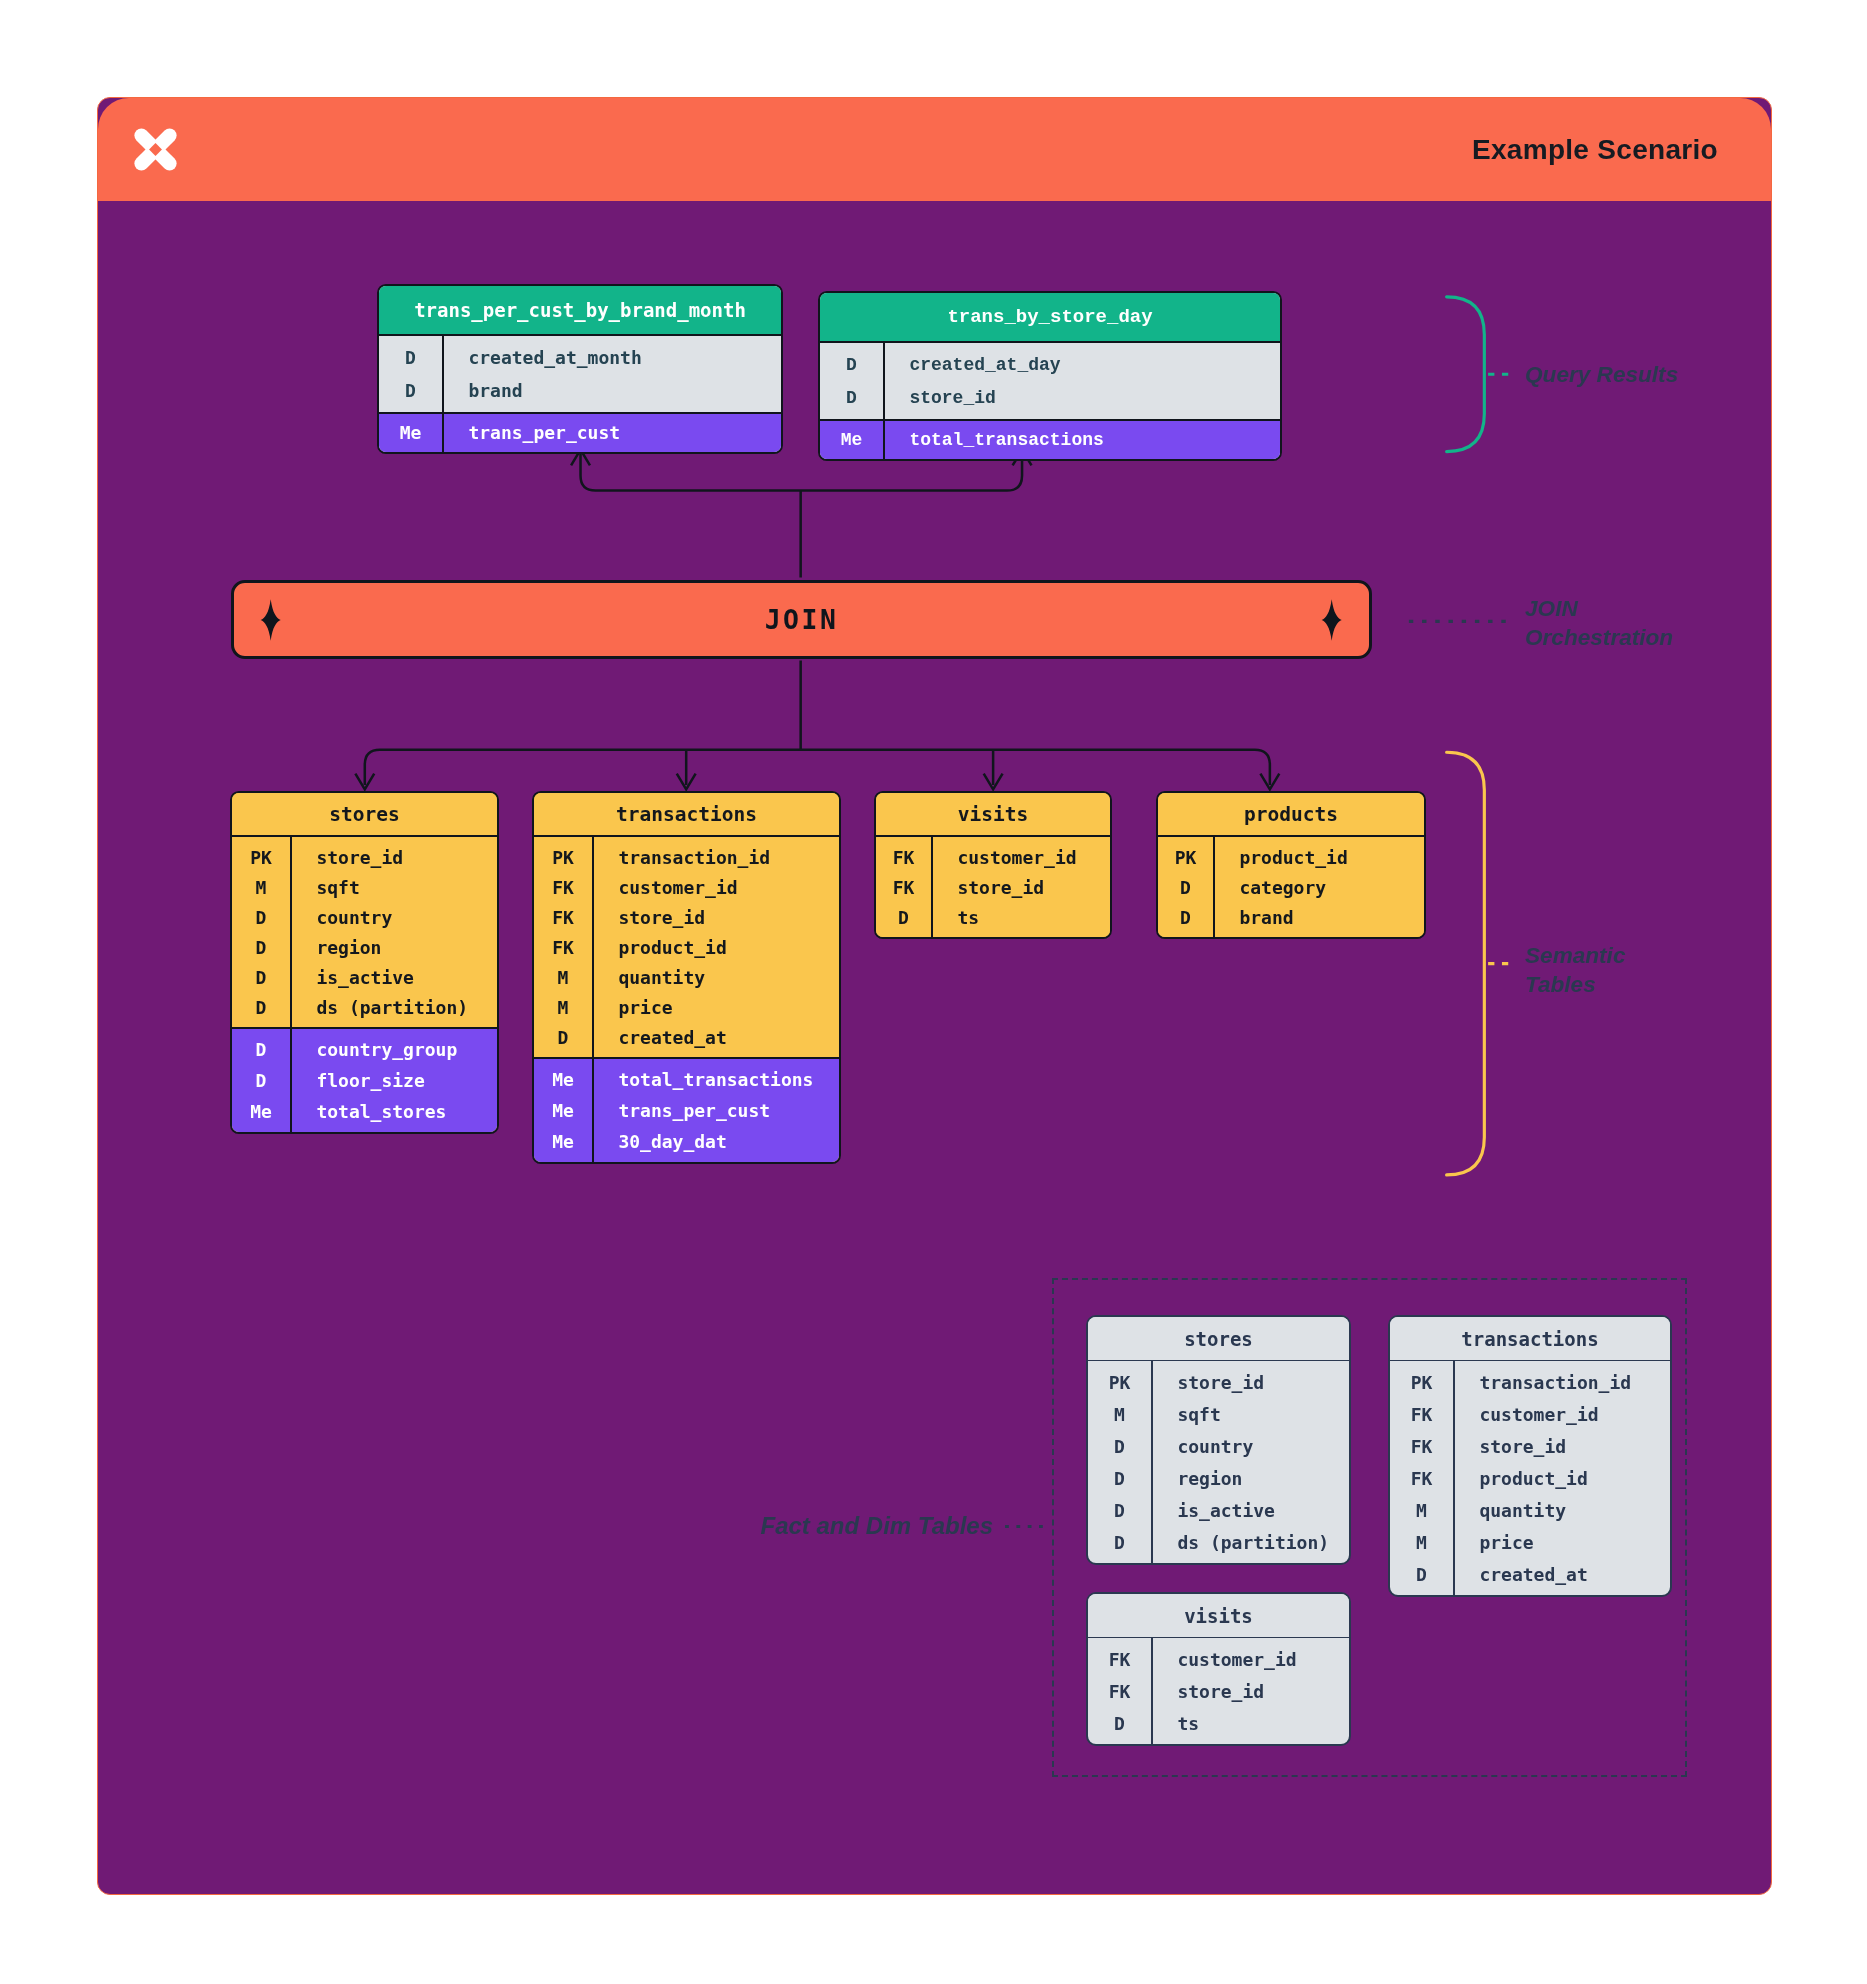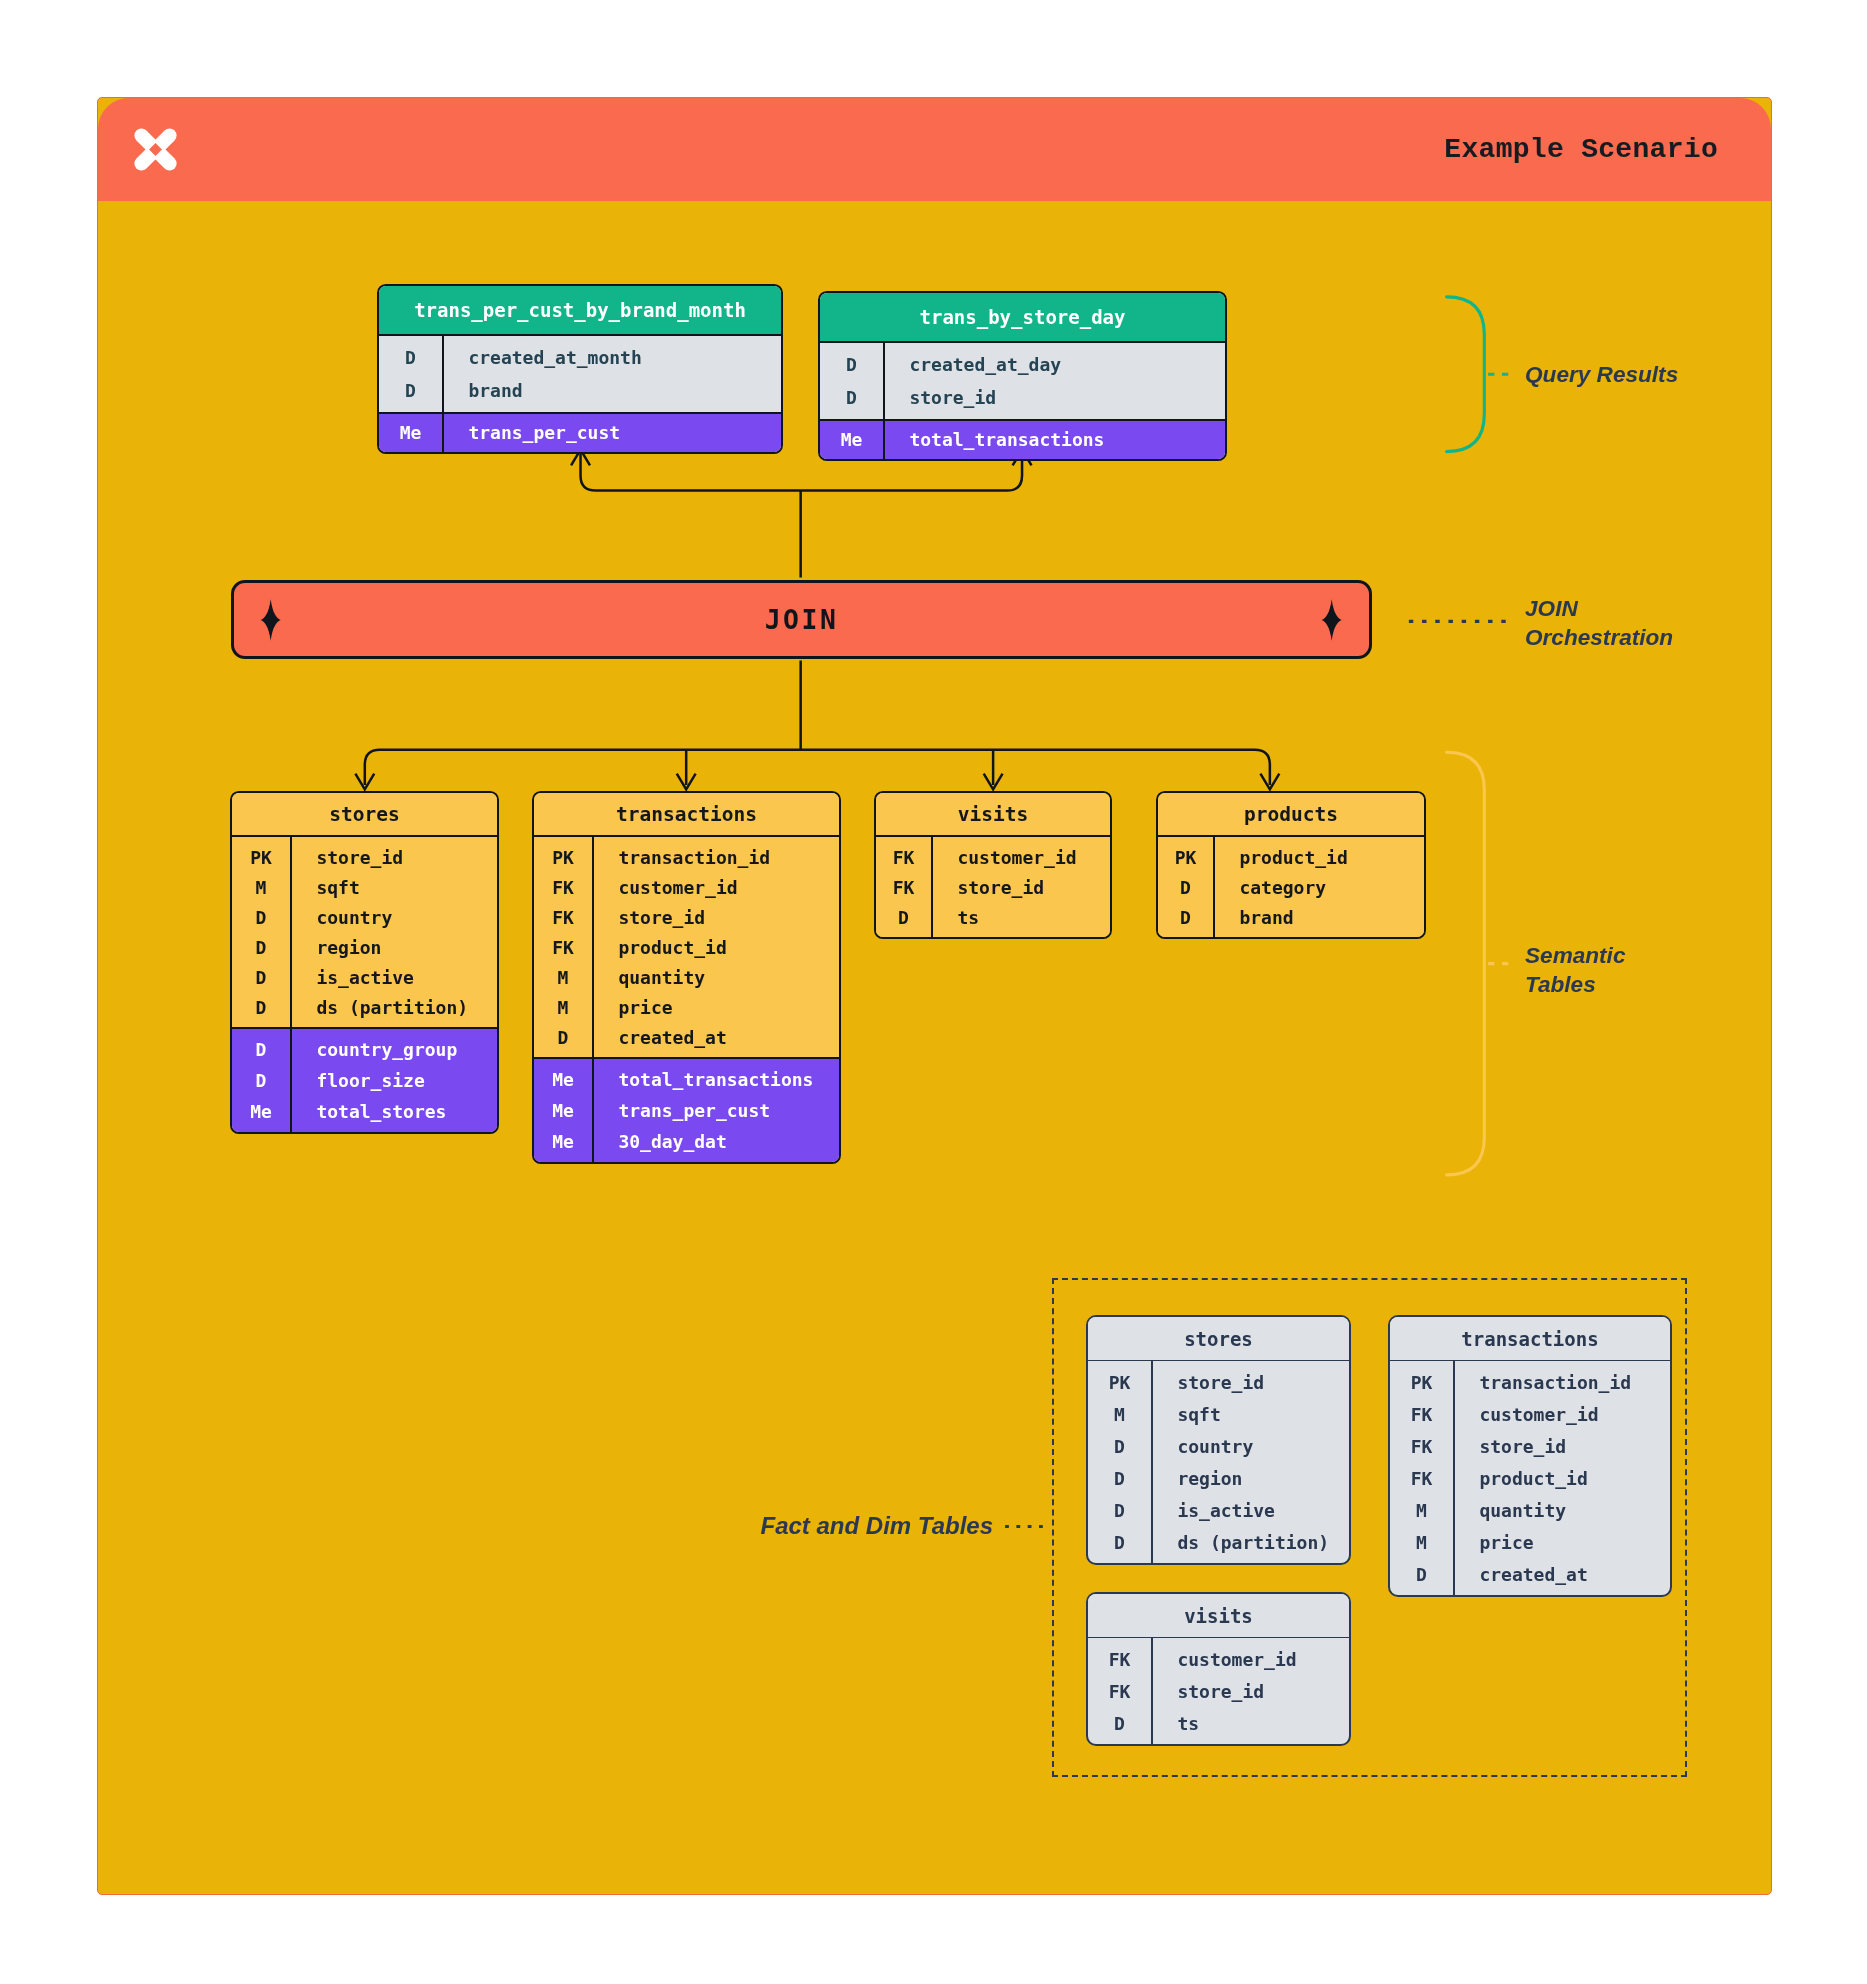--- a/index.html
+++ b/index.html
@@ -1,21 +1,21 @@
 <!DOCTYPE html>
 <html style="font-size:10px"><head>
 <meta charset="utf-8">
 <style>
   html,body{margin:0;padding:0;background:#ffffff;}
   #stage{position:relative;width:1868px;height:1985px;background:#ffffff;overflow:hidden;
          font-family:"Liberation Sans",sans-serif;}
 
   
   .card{position:absolute;left:97px;top:97px;width:1673px;height:1796px;
-        background:#eab308;border:1.9px solid #F4683F;border-radius:5px;font-family:Liberation Mono, monospace;}
+        background:#701a75;border:1.9px solid #F4683F;border-radius:13px;}
   .card-header{position:absolute;left:0;top:0;right:0;height:103px;background:#FA6A4E;
         border-radius:31px 31px 0 0;display:flex;align-items:center;justify-content:space-between;
         padding:0 53px 0 31px;box-sizing:border-box;}
   .card-title{font-size:28px;font-weight:bold;color:#161B22;letter-spacing:0.3px;}
 
   
   .etable{position:absolute;box-sizing:border-box;border-radius:8.8px;overflow:hidden;
           font-family:"DejaVu Sans Mono",monospace;font-weight:bold;}
   .etable .ttl{display:flex;align-items:center;justify-content:center;box-sizing:border-box;}
   .sect{position:relative;box-sizing:border-box;padding:5px 0;}
@@ -25,21 +25,21 @@
   .kcol{width:var(--keyw);text-align:center;flex:0 0 auto;}
   .ncol{padding-left:26.4px;white-space:nowrap;}
 
   
   .qtable{border:2.5px solid #10151C;background:#DEE2E6;--divider:#10151C;--keyw:63px;--rowh:33px;}
   .qtable .ttl{height:50px;background:#12B48A;color:#ffffff;font-size:19px;border-bottom:2.5px solid #10151C;}
   .qtable .dims{color:#254352;font-size:18px;background:#DEE2E6;}
   .qtable .mets{color:#ffffff;font-size:18px;background:#7A4AF0;border-top:2.5px solid #10151C;padding:1.3px 0;
                 --rowh:35px;}
   .q1{left:377px;top:284px;width:406px;}
-  .q2{left:818px;top:291px;width:409px;}
+  .q2{left:818px;top:291px;width:464px;font-family:Liberation Mono, monospace;}
 
   
   .stable{border:2.5px solid #10151C;background:#FAC64D;--divider:#10151C;--rowh:30px;}
   .stable .ttl{height:44px;background:#FAC64D;color:#14181D;font-size:19.5px;border-bottom:2.5px solid #10151C;}
   .stable .fields{color:#14181D;font-size:18px;background:#FAC64D;}
   .stable .mets{color:#ffffff;font-size:18px;background:#7A4AF0;border-top:2.5px solid #10151C;--rowh:31px;}
   .s1{left:230px;top:791px;width:269px;--keyw:58px;}
   .s2{left:532px;top:791px;width:309px;--keyw:58px;}
   .s3{left:874px;top:791px;width:238px;--keyw:55px;}
   .s4{left:1156px;top:791px;width:270px;--keyw:55px;}

